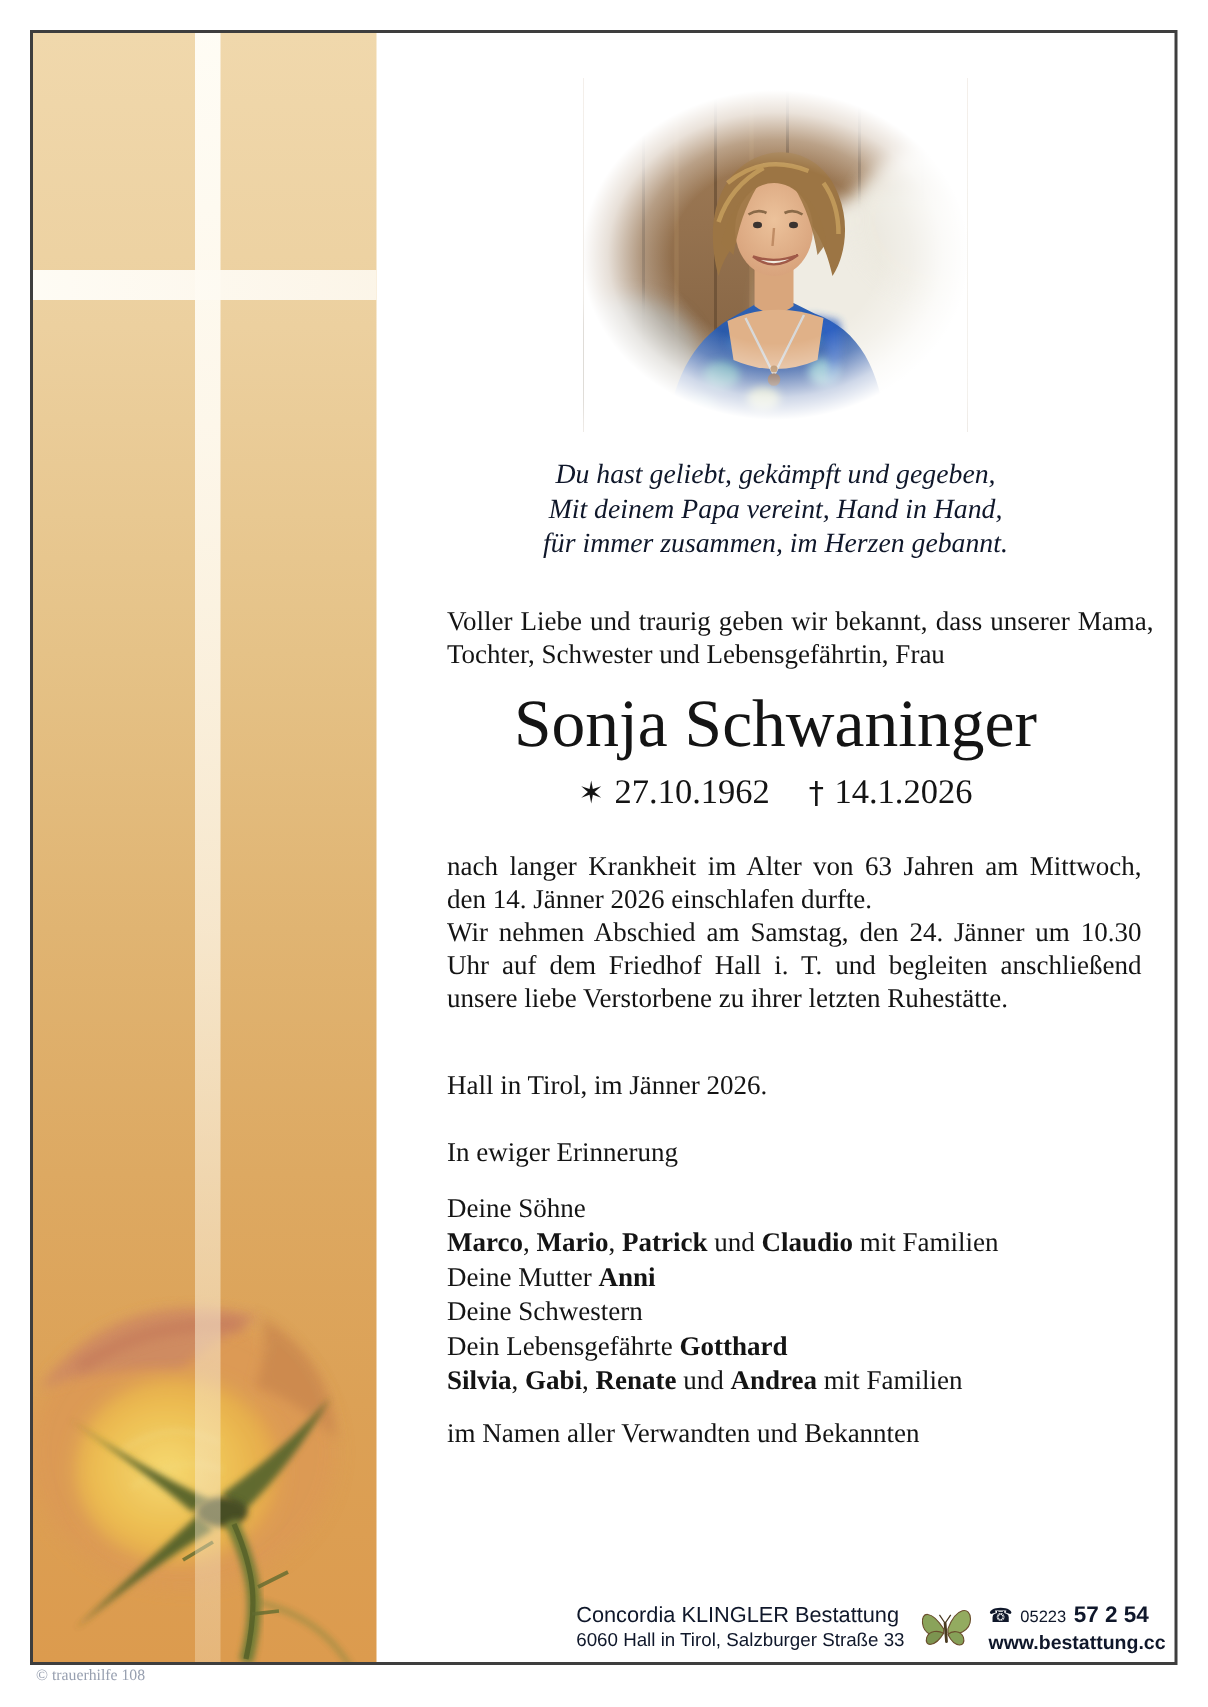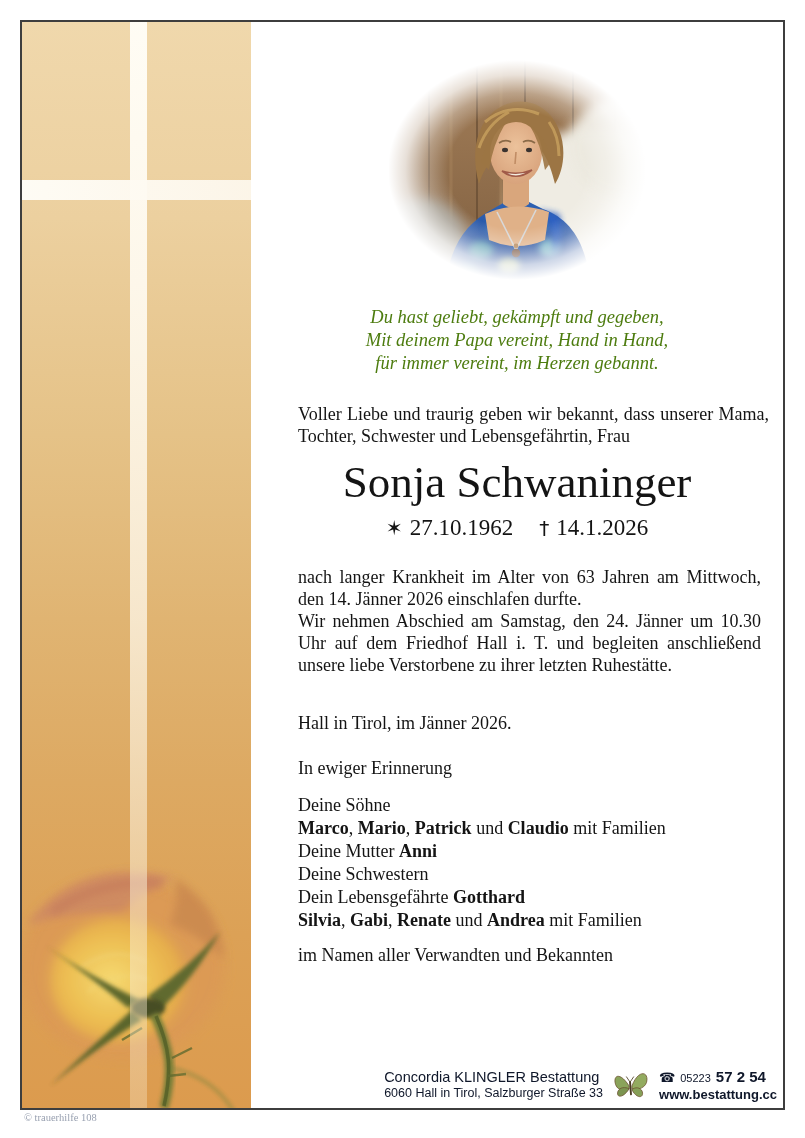--- a/index.html
+++ b/index.html
@@ -22,21 +22,21 @@
              background:linear-gradient(90deg, rgba(255,253,247,.97), rgba(253,248,238,.92)); }
 
   .content { position:absolute; left:229px; top:0; width:532px; height:100%; }
 
   .photo-wrap { position:relative; width:256px; height:236px; margin:30px auto 0; }
   .photo-wrap svg { display:block; width:100%; height:100%; }
   .vignette { position:absolute; inset:0;
               background:radial-gradient(52% 48% at 50% 50%, rgba(255,255,255,0) 52%,
                          rgba(255,255,255,.30) 68%, rgba(255,255,255,.78) 84%, #ffffff 97%); }
 
-  .poem   { margin:18px 10px 0; text-align:center; font-style:italic; font-size:18.5px; line-height:23px; color:#4d7c0f; }
+  .poem   { margin:18px 10px 0; text-align:center; font-style:italic; font-size:18.5px; line-height:23px; color:#0f172a; }
   .intro  { margin:28px 14px 0 47px; text-align:justify; font-size:18px; line-height:22px; }
   .name   { margin:10px 6px 0; text-align:center; font-size:45px; line-height:50px; }
   .maiden { margin:4px 0 0; text-align:center; font-size:27px; line-height:33px; }
   .dates  { margin:7px 0 0; text-align:center; font-size:23px; line-height:28px; }
   .dates .death { margin-left:26px; }
   .dates .sym { font-family:"DejaVu Sans", sans-serif; font-size:.88em; margin-right:7px; }
   .para   { margin:24px 22px 0 47px; text-align:justify; font-size:18px; line-height:22px; }
   .place  { margin:36px 22px 0 47px; font-size:18px; line-height:22px; }
   .memory { margin:23px 22px 0 47px; font-size:18px; line-height:22px; }
   .family { margin:15px 22px 0 47px; font-size:18px; line-height:23px; }
@@ -174,21 +174,21 @@
         <polyline points="108,160 127,198 147,158" stroke="#d8d8d8" stroke-width="1.6" fill="none"></polyline>
         <circle cx="127" cy="194" r="2.4" fill="#b08050"></circle>
         <circle cx="127" cy="201" r="4.2" fill="#6b4632"></circle>
       </svg>
       <div class="vignette"></div>
     </div>
 
     <div class="poem">
       <div>Du hast geliebt, gekämpft und gegeben,</div>
       <div>Mit deinem Papa vereint, Hand in Hand,</div>
-      <div>für immer vereint, im Herzen gebannt.</div>
+      <div>für immer zusammen, im Herzen gebannt.</div>
     </div>
 
     <div class="intro">Voller Liebe und traurig geben wir bekannt, dass unserer Mama, Tochter, Schwester und Lebensgefährtin, Frau</div>
 
     <div class="name">Sonja Schwaninger</div>
 
     <div class="dates">
       <span class="birth"><span class="sym">✶</span><span>27.10.1962</span></span><span class="death"><span class="sym">†</span><span>14.1.2026</span></span>
     </div>
 

